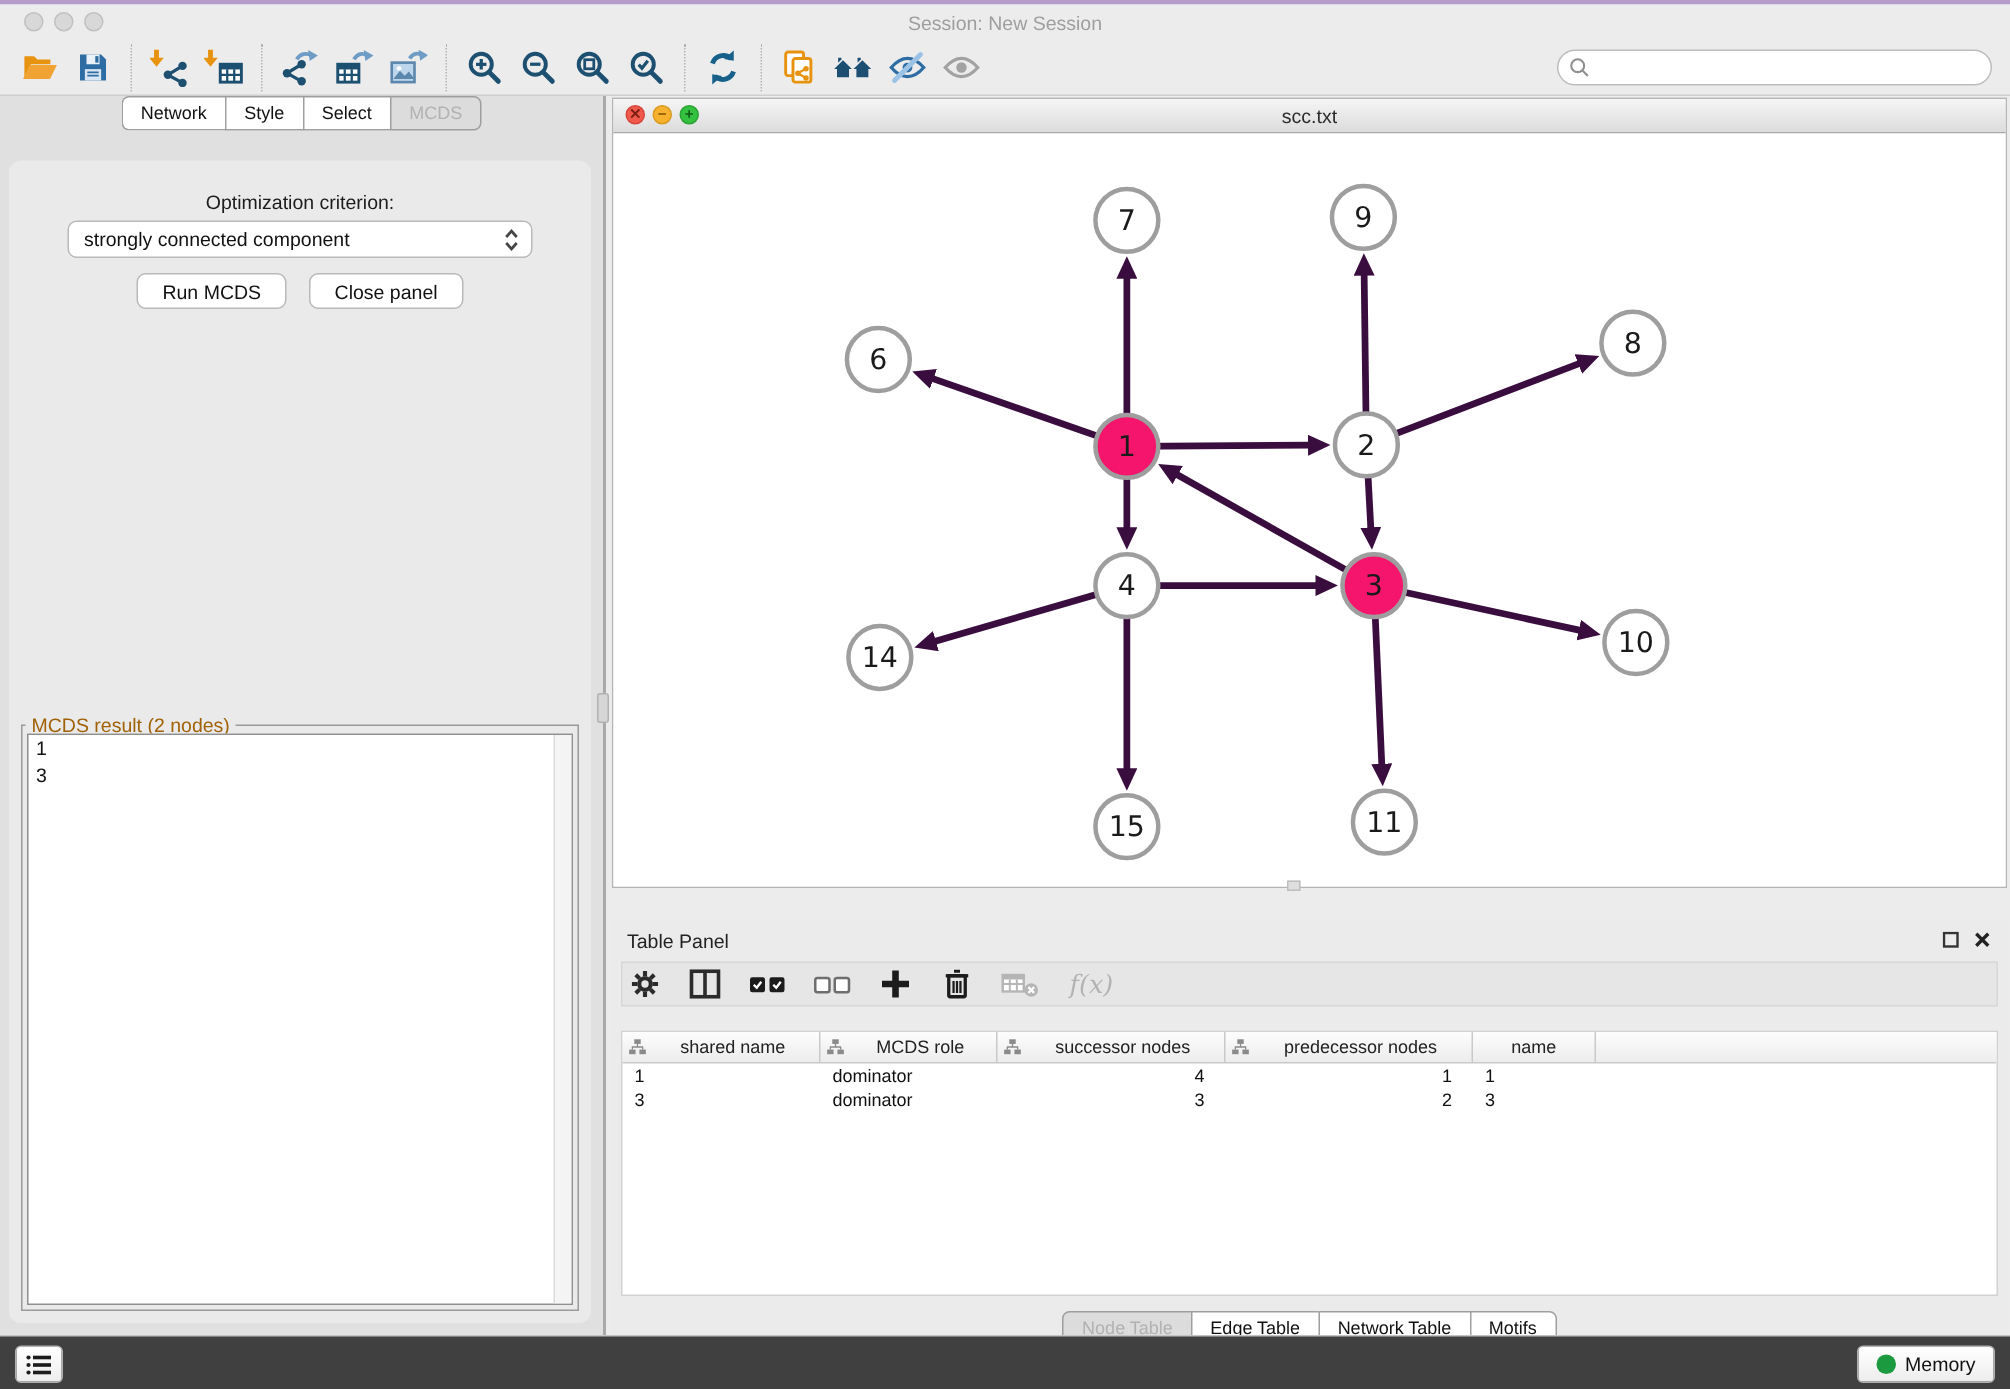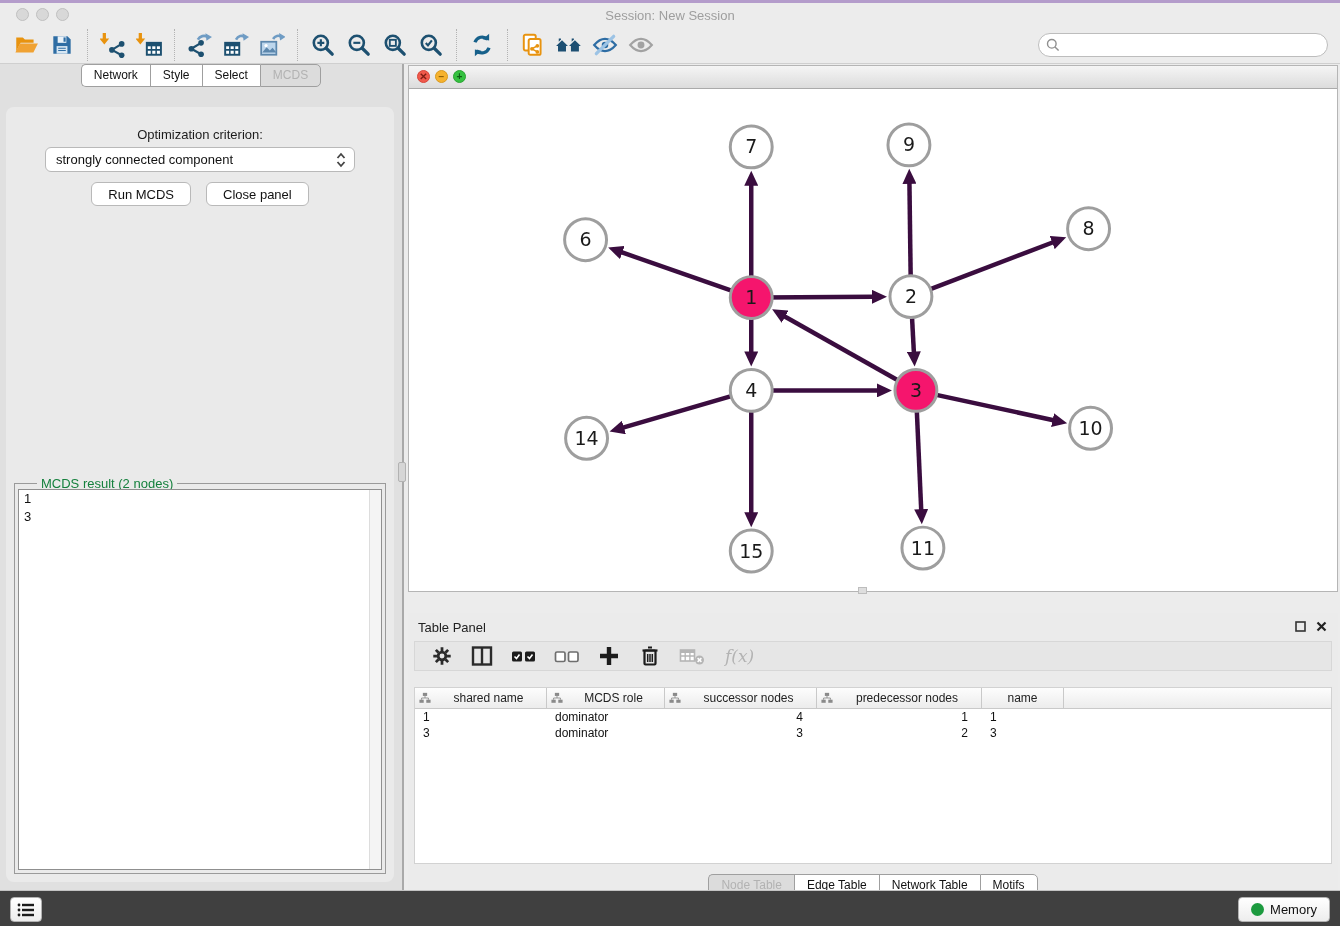--- a/index.html
+++ b/index.html
@@ -46,22 +46,22 @@
   #criterion-select { position:absolute; left:39px; top:40px; width:310px; height:25px;
     background:#fff; border:1px solid #b9b9b9; border-radius:6px; font-size:13px; color:#111;
     display:flex; align-items:center; padding-left:10px; cursor:pointer; }
   #criterion-select .stepper { position:absolute; right:8px; top:2px; }
   .cp-buttons { position:absolute; left:0; right:0; top:75px; display:flex; justify-content:center; gap:15px; }
   .mac-btn { background:#fff; border:1px solid #b9b9b9; border-radius:6px; height:24px;
     padding:0 16px; font-size:13px; color:#111; font-family:"Liberation Sans",sans-serif; cursor:pointer; }
 
   #result-group { position:absolute; left:8px; right:8px; top:376px; bottom:8px;
     border:1px solid #9a9a9a; }
-  #result-title { position:absolute; top:-8px; left:22px; background:#eaeaea; padding:0 4px;
-    font-size:13px; color:#15803d; }
+  #result-title { position:absolute; top:-8px; left:2px; background:#eaeaea; padding:0 4px;
+    font-size:13px; color:#a16207; }
   #result-area { position:absolute; left:3px; right:3px; top:5px; bottom:3px; background:#fff;
     border:1px solid #8f8f8f; overflow:hidden; }
   #result-scrollbar { position:absolute; right:0; top:0; bottom:0; width:12px; background:#f4f4f4;
     border-left:1px solid #ddd; }
   .result-line { font-size:13px; color:#111; padding:1px 0 1px 5px; line-height:16px; }
 
   
   #v-grip { position:absolute; left:398px; top:462px; width:8px; height:20px; background:#d6d6d6;
     border:1px solid #b2b2b2; border-radius:2px; z-index:5; }
 
@@ -74,21 +74,21 @@
     font-size:10px; font-weight:bold; text-align:center; line-height:12px; cursor:pointer; }
   #net-title { position:absolute; left:0; right:0; top:4px; text-align:center; font-size:13px; color:#2b2b2b; }
   #net-canvas { position:absolute; left:0; top:23px; right:0; bottom:0; background:#fff; }
   #graph-svg { width:100%; height:100%; }
   #h-grip { position:absolute; left:858px; top:587px; width:9px; height:7px; background:#dedede;
     border:1px solid #bdbdbd; z-index:5; }
 
   
   #table-panel { position:absolute; left:408px; top:613px; width:930px; height:291px; background:#ebebeb; }
   #tp-toolbar { position:absolute; left:6px; width:918px; top:28px; height:30px; background:#e6e6e6;
-    border:1px solid #d7d7d7; display:flex; align-items:center; gap:17px; padding-left:16px; }
+    border:1px solid #d7d7d7; display:flex; align-items:center; gap:17px; padding-left:4px; }
   .tpicon { display:flex; align-items:center; justify-content:center; cursor:pointer; }
   #tp-table { position:absolute; left:6px; width:918px; top:74px; height:177px; background:#fff;
     border:1px solid #d2d2d2; overflow:hidden; }
   #tp-header { display:flex; height:21px; background:linear-gradient(#fdfdfd,#ececec);
     border-bottom:1px solid #c9c9c9; }
   .th { display:flex; align-items:center; border-right:1px solid #c9c9c9; font-size:12px; color:#222;
     position:relative; }
   .th .th-icn { margin-left:4px; }
   .th .th-label { flex:1; text-align:center; padding:0 4px; }
   .tr { display:flex; height:16px; }
@@ -301,20 +301,21 @@
     </div>
   </div>
 </div>
 <div id="v-grip"></div>
 
 <div id="network-window">
   <div id="net-titlebar">
     <span class="mac-dot" style="left:8px;background:#f05a4c;border:1px solid #d8453a;color:#7e1d14">✕</span>
     <span class="mac-dot" style="left:26px;background:#f6b22e;border:1px solid #d99a1f;color:#8a5d07">−</span>
     <span class="mac-dot" style="left:44px;background:#35c140;border:1px solid #2aa333;color:#0e5d15">+</span>
+    <span id="net-title">scc.txt</span>
   </div>
   <div id="net-canvas">
     <svg id="graph-svg" viewBox="0 0 928 503" preserveAspectRatio="xMidYMid meet">
       <defs>
         <marker id="arrow" viewBox="0 0 16 14" refX="1" refY="7" markerWidth="16" markerHeight="14" orient="auto" markerUnits="userSpaceOnUse">
           <path id="arrow-path" d="M0 0 L15 7 L0 14 z" fill="#3a0d3f"></path>
         </marker>
       </defs>
       <g id="edge-layer">
           <line x1="342" y1="207" x2="342" y2="96" stroke="#3a0d3f" stroke-width="4.5" marker-end="url(#arrow)"></line>

